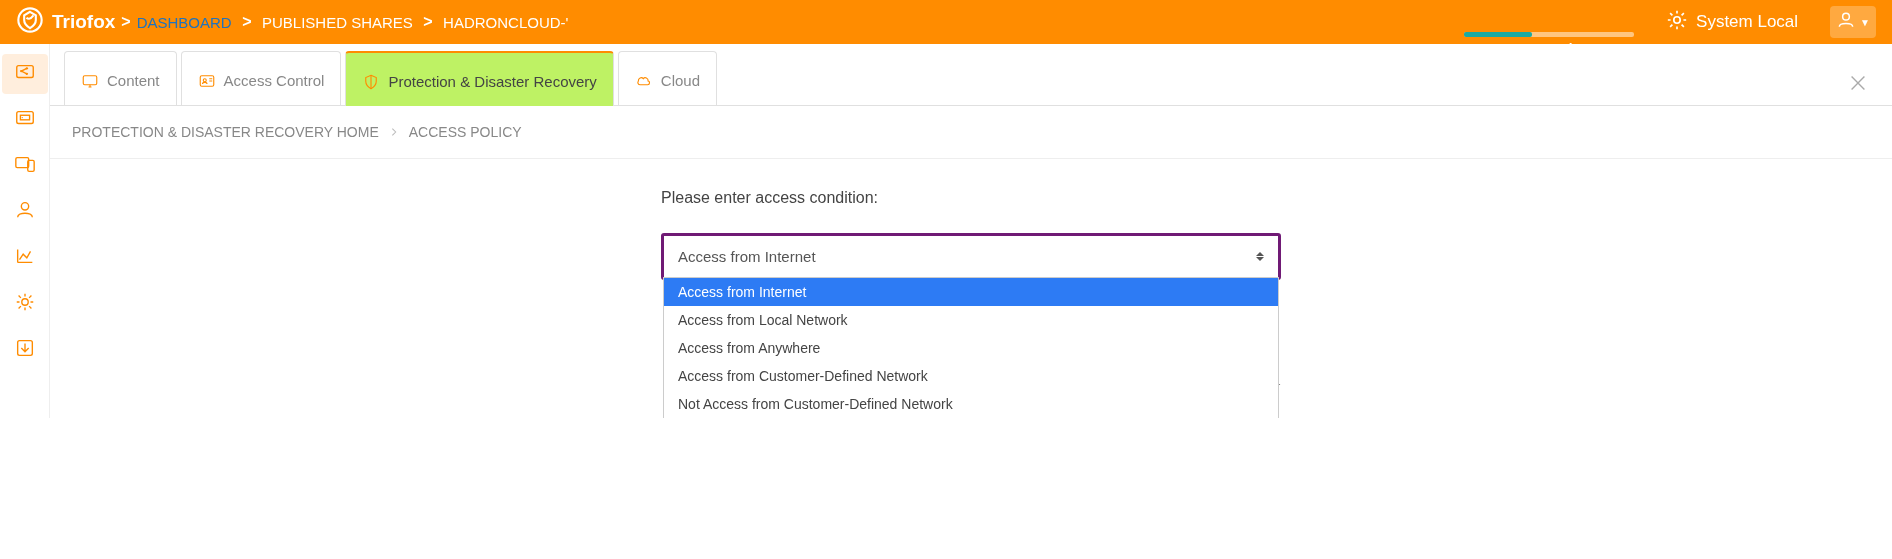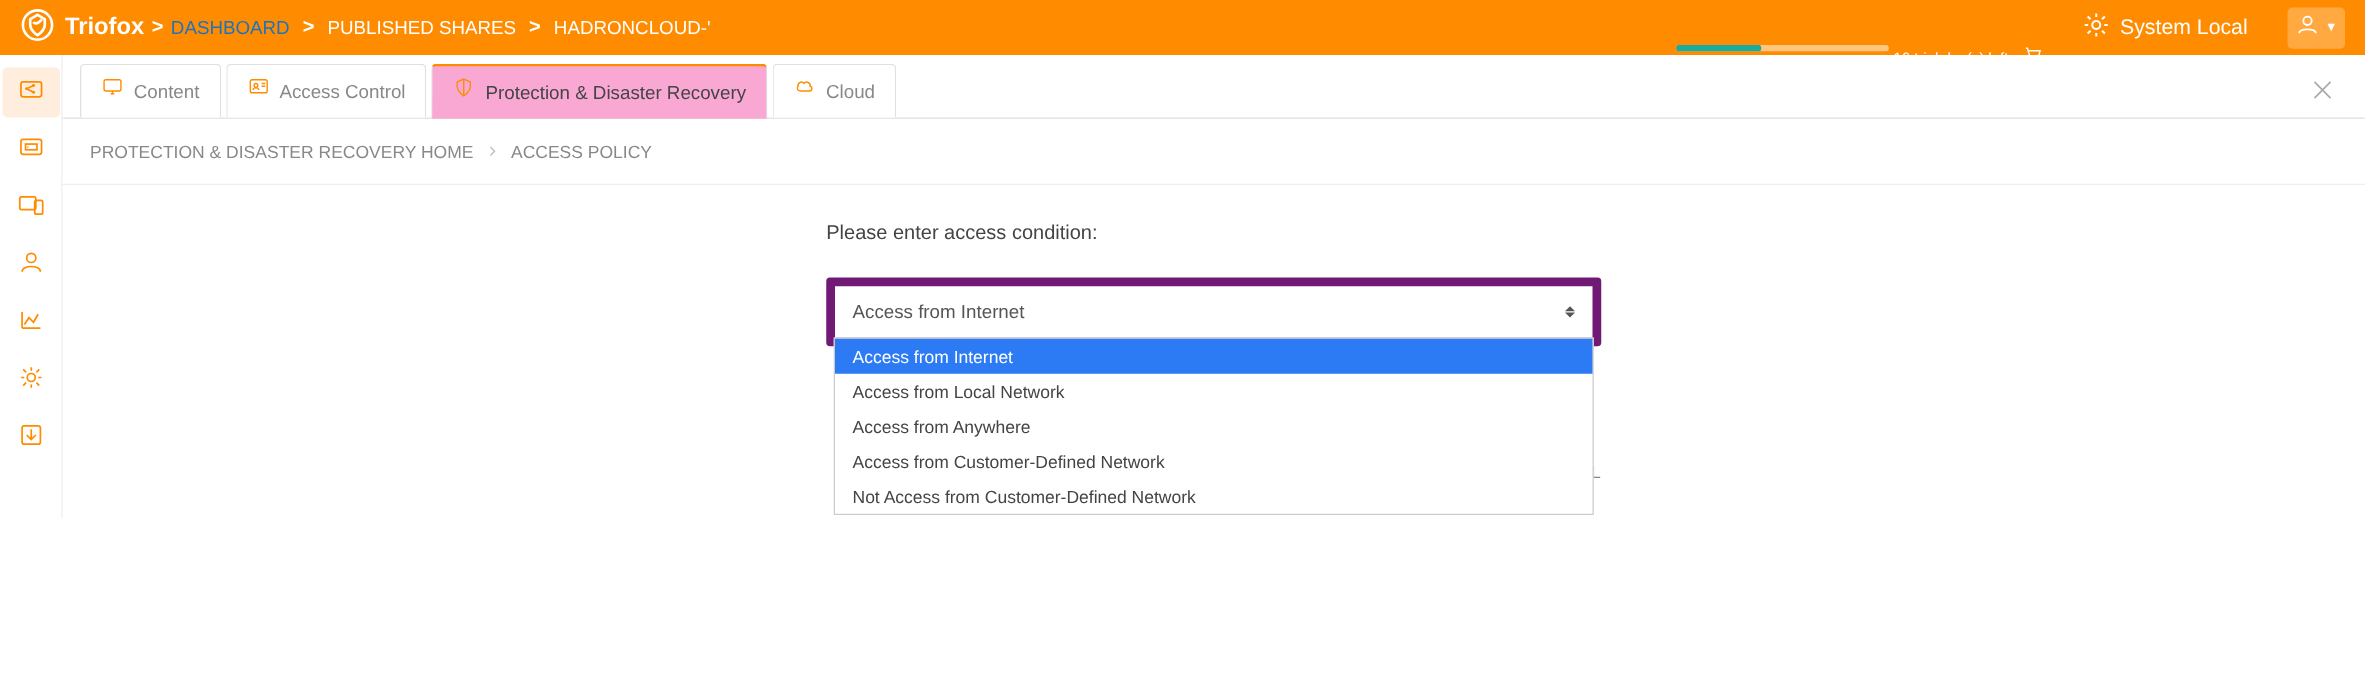--- a/index.html
+++ b/index.html
@@ -17,21 +17,21 @@
     }
     .topbar-logo { display: flex; align-items: center; gap: 8px; }
     .topbar-logo svg { width: 28px; height: 28px; }
     .topbar-brand { font-size: 19px; font-weight: 600; }
     .crumb-sep { color: #fff; margin: 0 6px; font-weight: 600; }
     .crumb-link { color: #fff; font-weight: 400; font-size: 15px; }
     .crumb-dashboard { color: #1e73be; }
     .crumb-last { color: #fff; }
 
     .topbar-right { margin-left: auto; display: flex; align-items: center; gap: 32px; }
-    .trial-block { display: flex; flex-direction: row; align-items: flex-start; gap: 4px; margin-top: 48px; }
+    .trial-block { display: flex; flex-direction: column; align-items: flex-start; gap: 4px; margin-top: 48px; }
     .trial-progress { width: 170px; height: 5px; background: rgba(255,255,255,0.5); position: relative; border-radius: 2px; }
     .trial-progress-fill { height: 5px; width: 40%; background: #1baaa0; border-radius: 2px; }
     .trial-row { display: flex; align-items: center; gap: 8px; }
     .trial-text { font-size: 12px; }
     .sysinfo { display: flex; align-items: center; gap: 8px; font-size: 17px; }
     .user-btn { background: rgba(255,255,255,0.25); border-radius: 4px; padding: 4px 6px; display: flex; align-items: center; gap: 4px; }
 
     
     .layout { display: flex; }
     .sidebar {
@@ -55,52 +55,52 @@
     .sidebar-item svg { width: 22px; height: 22px; }
 
     .content-area { flex: 1; position: relative; }
     .tabs {
       display: flex;
       padding: 6px 14px 0 14px;
       border-bottom: 1px solid #e0e0e0;
       align-items: flex-end;
     }
     .tab {
-      display: flex; align-items: flex-end;
+      display: flex; align-items: flex-start;
       gap: 8px;
-      padding: 8px 16px 12px 16px;
+      padding: 20px 16px 12px 16px;
       border: 1px solid #e0e0e0;
       border-bottom: none;
       margin-right: 4px;
       border-radius: 4px 4px 0 0;
       background: #fff;
       color: #888;
       font-size: 15px;
       cursor: pointer;
     }
-    .tab.active { color: #444; border-top: 2px solid #ff8c00; position: relative; top: 1px; background: #f9a8d4; }
+    .tab.active { color: #444; border-top: 2px solid #ff8c00; position: relative; top: 1px; background: #bef264; }
     .tab svg { width: 18px; height: 18px; }
     .close-x { margin-left: auto; width: 40px; height: 40px; display: flex; align-items: center; justify-content: center; cursor: pointer; }
 
     .sub-breadcrumb {
       padding: 18px 22px;
       color: #888;
       font-size: 14px;
       display: flex; align-items: center; gap: 10px;
       border-bottom: 1px solid #eee;
     }
 
     .form-area {
       max-width: 660px;
       margin: 0 auto;
       padding: 30px 20px;
     }
     .form-label { font-size: 16px; color: #444; margin-bottom: 26px; }
     .select-box {
-      border: 7px solid #701a75;
+      border: 3px solid #701a75;
       border-radius: 3px;
       padding: 12px 14px;
       font-size: 15px;
       color: #555;
       display: flex; align-items: center; justify-content: space-between;
       cursor: pointer;
       position: relative;
     }
     .select-caret { display: flex; flex-direction: column; gap: 1px; }
     .tri { width: 0; height: 0; border-left: 4px solid transparent; border-right: 4px solid transparent; }

